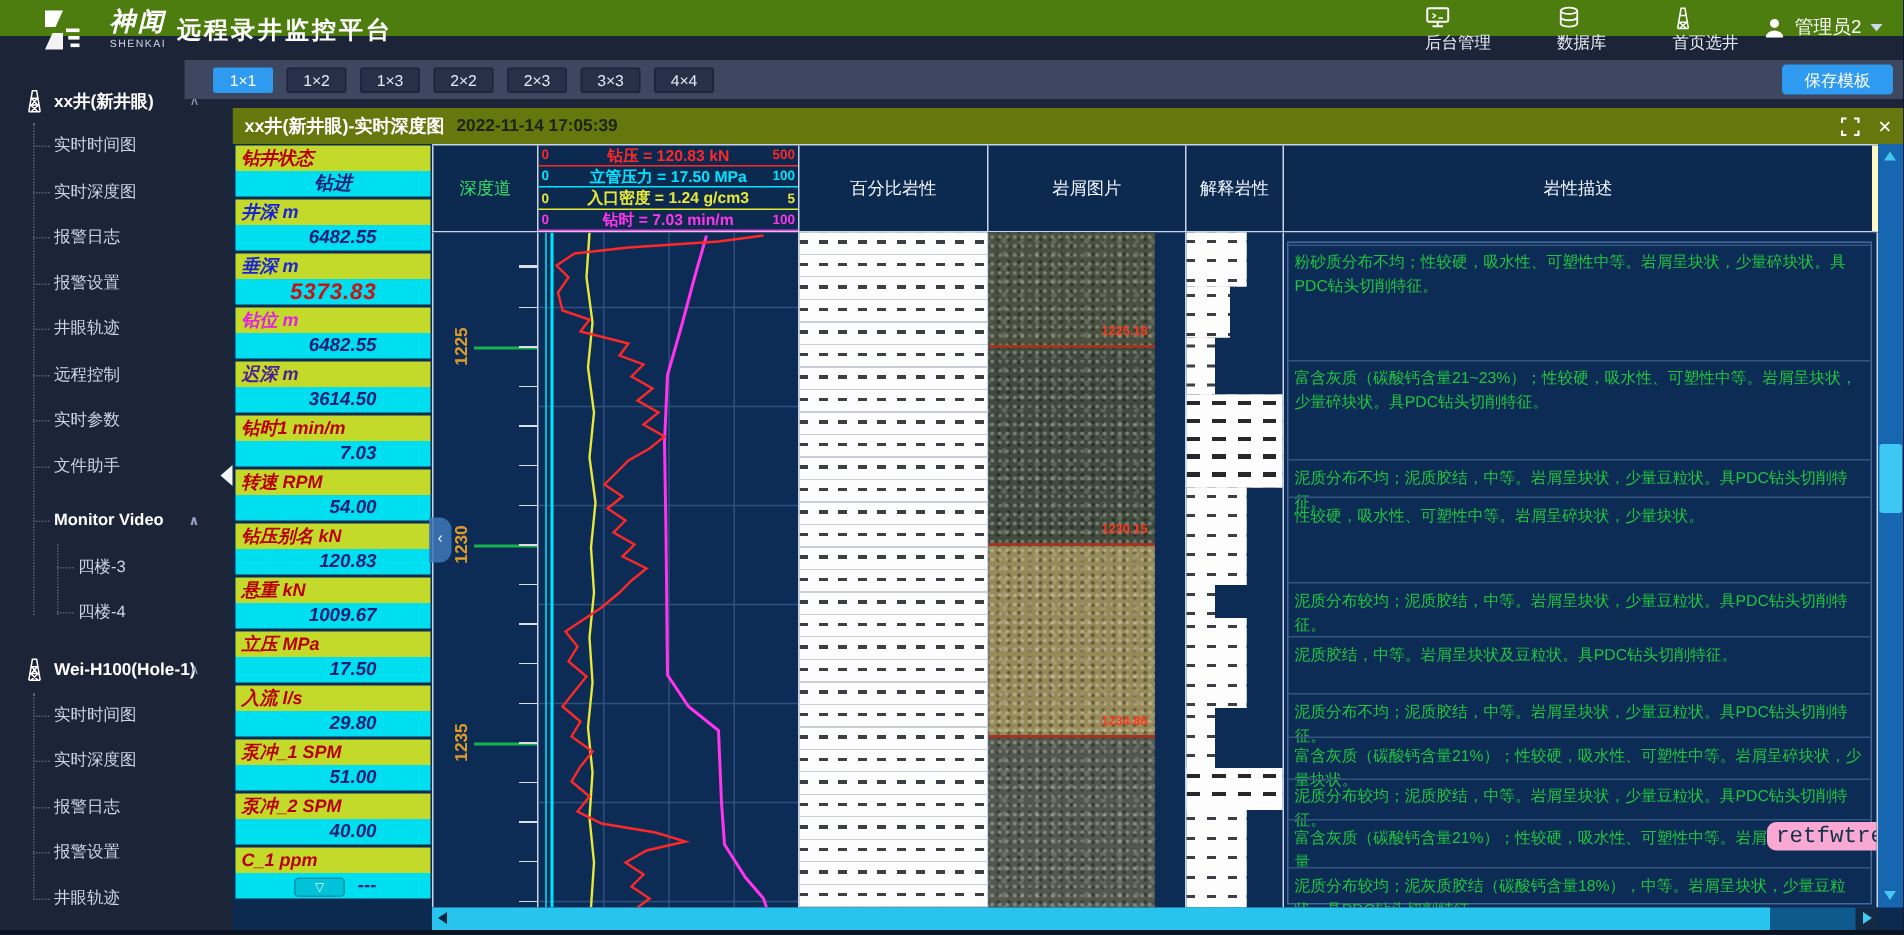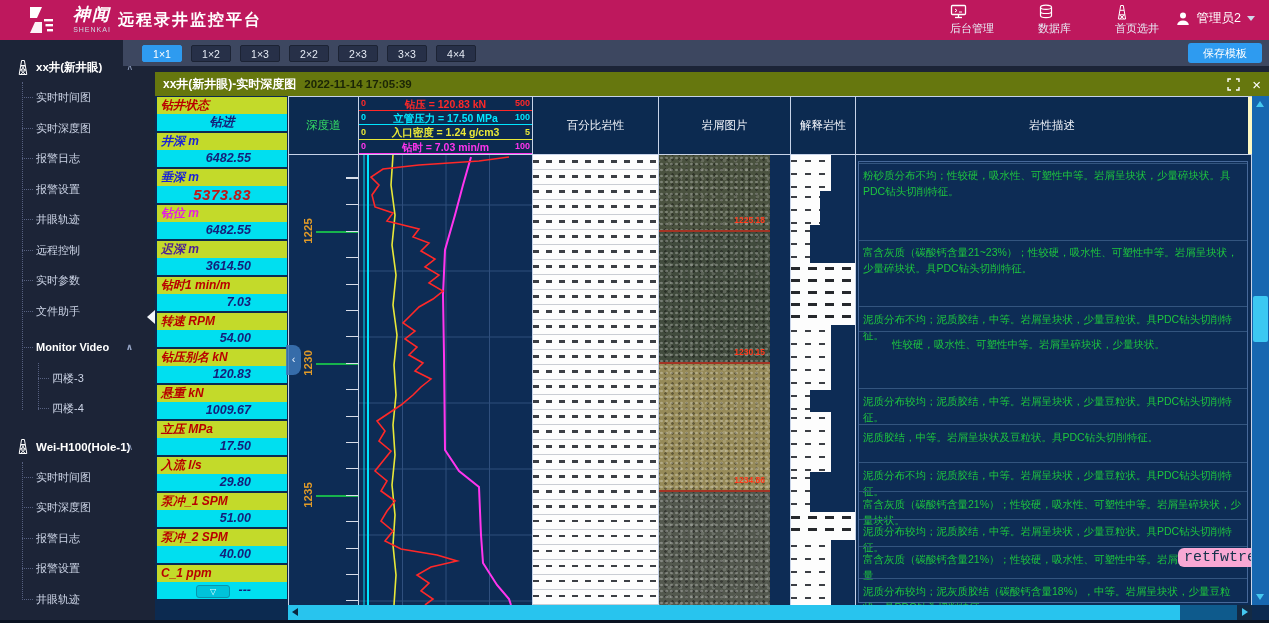--- a/index.html
+++ b/index.html
@@ -1,21 +1,21 @@
 <!DOCTYPE html>
 <html><head>
 <meta charset="utf-8">
 <style>
   *{margin:0;padding:0;box-sizing:border-box}
   html,body{background:#0a0f1c}
   body{font-family:"Liberation Sans","DejaVu Sans",sans-serif}
   #app{position:relative;width:1269px;height:623px;background:#1c2437;overflow:hidden}
 
   
-  .topbar{position:absolute;left:0;top:0;width:1269px;height:40px;background:#be185d;z-index:8}
+  .topbar{position:absolute;left:0;top:0;width:1269px;height:24px;background:#4d7c0f;z-index:8}
   .logo-mark{position:absolute;left:26px;top:5px;width:30px;height:30px}
   .logo-txt{position:absolute;left:62px;top:3px;width:60px;text-align:center}
   .logo-cn{color:#fff;font-size:17px;font-weight:bold;letter-spacing:2px;font-family:"Liberation Serif","DejaVu Serif",serif;font-style:italic}
   .logo-en{color:#cfd6e6;font-size:7px;letter-spacing:1px}
   .app-title{position:absolute;left:118px;top:10px;color:#fff;font-size:16px;font-weight:bold;letter-spacing:2px}
   .topnav{position:absolute;right:110px;top:4px;display:flex;gap:44px}
   .topnav-item{display:flex;flex-direction:column;gap:1px;cursor:pointer}
   .topnav-item svg{display:block}
   .topnav-label{color:#e8edf7;font-size:11px}
   .userbox{position:absolute;right:14px;top:10px;display:flex;align-items:center;gap:6px;cursor:pointer}
@@ -482,21 +482,21 @@
             <div class="desc-text" style="top: 90px;">富含灰质（碳酸钙含量21~23%）；性较硬，吸水性、可塑性中等。岩屑呈块状，少量碎块状。具PDC钻头切削特征。</div>
           </div>
 
           <div>
             <div class="desc-line" style="top: 151px;"></div>
             <div class="desc-text" style="top: 157px;">泥质分布不均；泥质胶结，中等。岩屑呈块状，少量豆粒状。具PDC钻头切削特征。</div>
           </div>
 
           <div>
             <div class="desc-line" style="top: 176px;"></div>
-            <div class="desc-text" style="top: 182px; margin-left: 29px;">性较硬，吸水性、可塑性中等。岩屑呈碎块状，少量块状。</div>
+            <div class="desc-text" style="top: 182px;">性较硬，吸水性、可塑性中等。岩屑呈碎块状，少量块状。</div>
           </div>
 
           <div>
             <div class="desc-line" style="top: 233px;"></div>
             <div class="desc-text" style="top: 239px;">泥质分布较均；泥质胶结，中等。岩屑呈块状，少量豆粒状。具PDC钻头切削特征。</div>
           </div>
 
           <div>
             <div class="desc-line" style="top: 269px;"></div>
             <div class="desc-text" style="top: 275px;">泥质胶结，中等。岩屑呈块状及豆粒状。具PDC钻头切削特征。</div>

